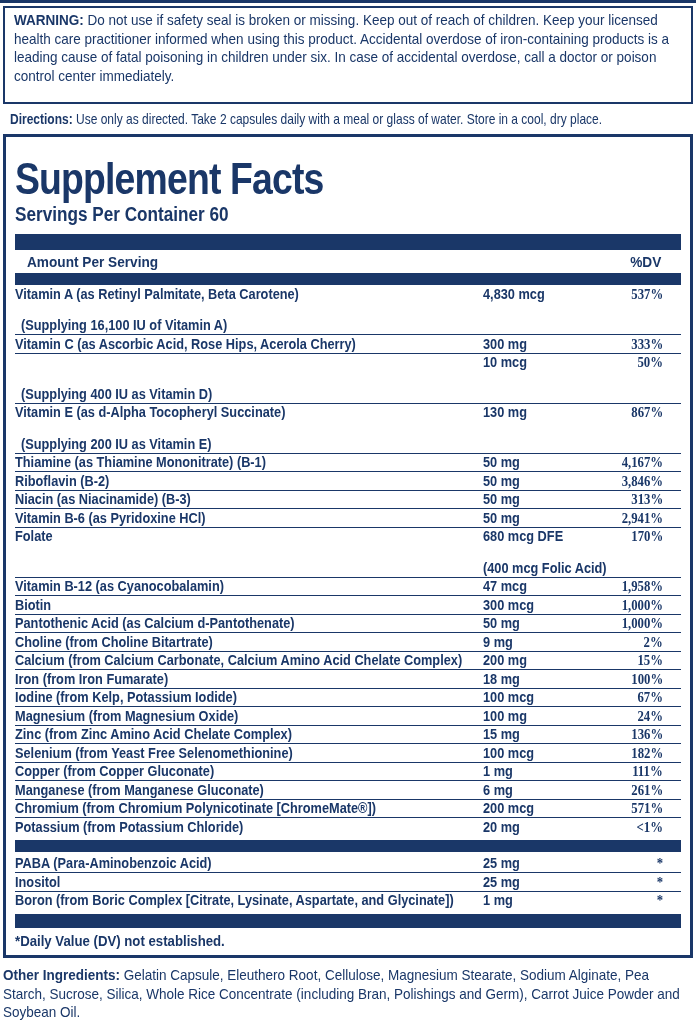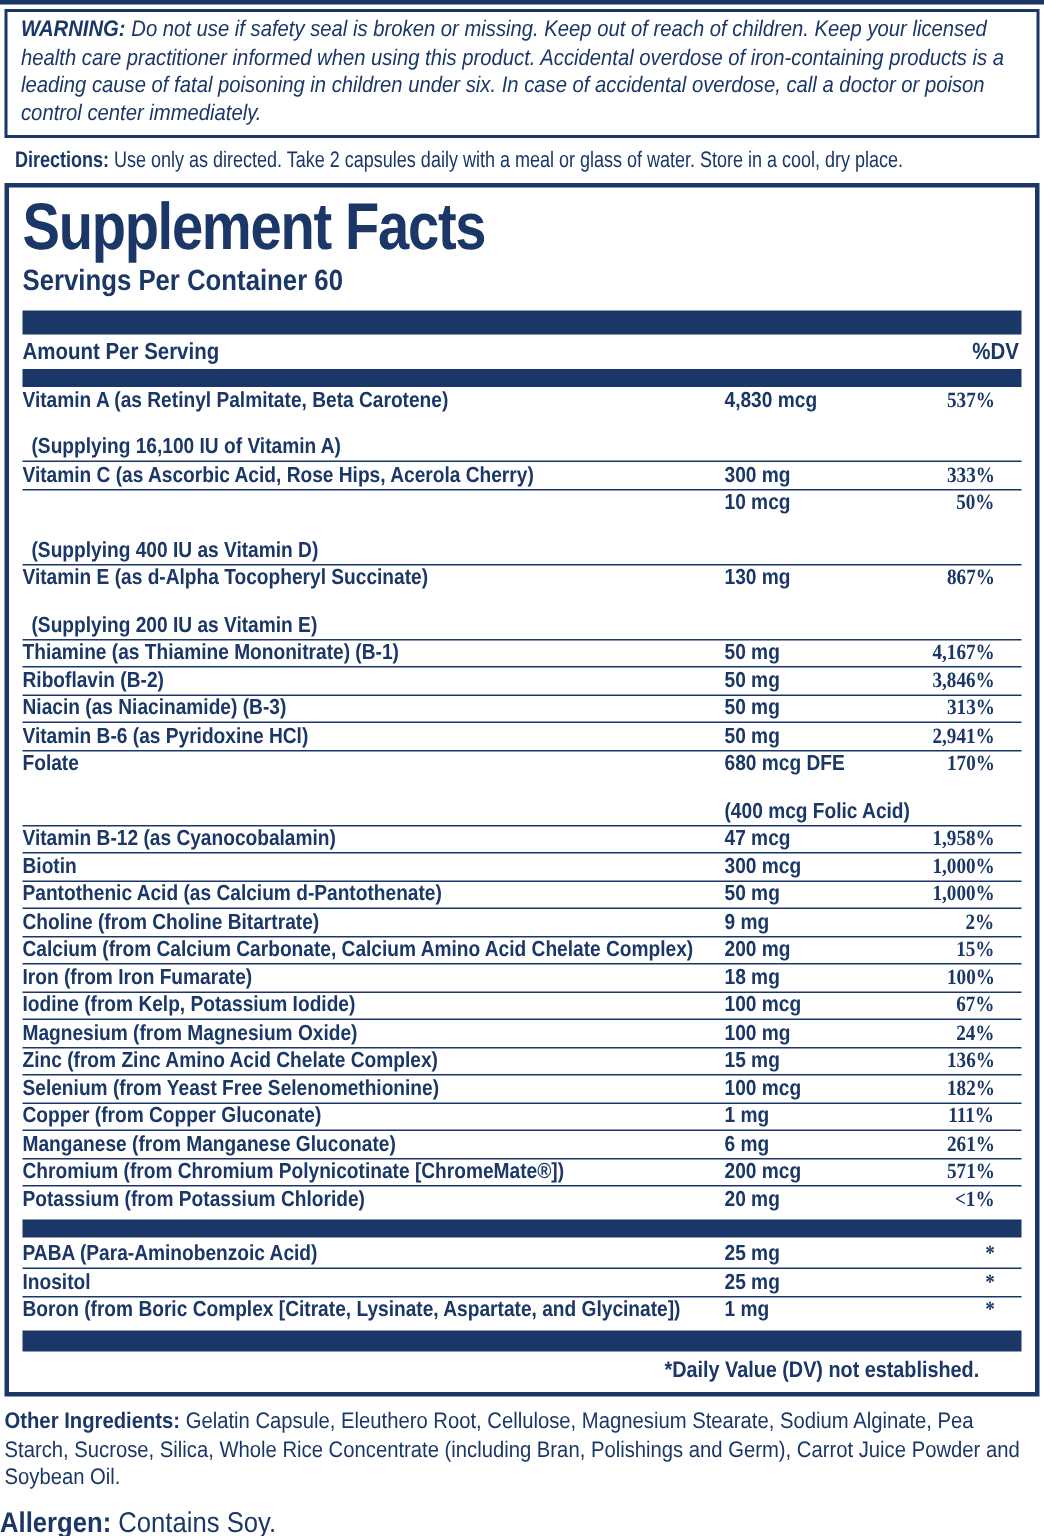--- a/index.html
+++ b/index.html
@@ -14,57 +14,56 @@
   .c  { display: inline-block; transform: scaleX(0.88); transform-origin: 0 50%; white-space: nowrap; }
   .cr { display: inline-block; transform: scaleX(0.88); transform-origin: 100% 50%; white-space: nowrap; }
   .pblk { transform: scaleX(0.9); transform-origin: 0 0; width: 111.1%; }
   .oneline { display: inline-block; white-space: nowrap; transform: scaleX(0.8); transform-origin: 0 50%; }
 
   .top-strip { height: 3px; background: var(--navy); width: 696px; }
 
   .warning-box {
     margin: 3px 3px 0 3px;
     border: 2px solid var(--navy);
-    padding: 3px 9px 5px 9px;
-    font-style: italic;
+    padding: 3px 9px 17px 9px;
   }
   .warning-box .pblk, .bottom-text .pblk { font-size: 15px; line-height: 18.5px; font-weight: 400; }
   .warning-box b, .bottom-text b, .directions b { font-weight: 700; }
 
   .directions { margin: 6px 3px 0 3px; padding-left: 7px; font-size: 15px; line-height: 18px; }
 
   .facts-box {
     margin: 6px 3px 0 3px;
     border: 3px solid var(--navy);
-    padding: 4px 9px 5px 9px;
+    padding: 19px 9px 5px 9px;
   }
   .facts-title { font-size: 44px; font-weight: 700; line-height: 46px; letter-spacing: -1px; }
   .facts-title .c { transform: scaleX(0.85); }
   .serving-line { font-size: 19.5px; font-weight: 700; line-height: 25px; }
 
   .bar { background: var(--navy); }
   .bar-1 { height: 16px; margin-top: 7px; }
   .bar-2 { height: 12px; }
   .bar-3 { height: 12px; margin: 4px 0 3px 0; }
   .bar-4 { height: 14px; margin: 5px 0 4px 0; }
 
   .col-header { position: relative; height: 23px; line-height: 23px; font-size: 15.5px; font-weight: 700; }
-  .col-header .hdr-amt { position: absolute; left: 0; }
-  .col-header .hdr-dv  { position: absolute; right: 2px; }
+  .col-header .hdr-amt { position: absolute; left: 12px; }
+  .col-header .hdr-dv  { position: absolute; right: 20px; }
 
   .nrow { border-bottom: 1.5px solid var(--navy); padding: 1.5px 0; }
   .nrow.last { border-bottom: none; }
   .rl { position: relative; height: 14.5px; line-height: 14.5px; font-size: 14.5px; font-weight: 700; }
   .rl + .rl { margin-top: 17px; text-align: center; }
   .nm  { position: absolute; left: 0; text-decoration: underline; }
   .nm.sub { left: 6px; }
   .amt { position: absolute; left: 468px; }
   .dv  { position: absolute; right: 18px; font-family: Liberation Serif, serif; }
 
-  .footnote { font-size: 15px; font-weight: 700; line-height: 18px; margin-top: 1px; text-align: right; }
+  .footnote { font-size: 15px; font-weight: 700; line-height: 18px; margin-top: 1px; }
 
   .bottom-text { margin: 8px 3px 0 3px; }
   .allergen  { margin-top: 12px; font-size: 19px; line-height: 18px; }
   .trademark { margin-top: 11px; font-size: 15px; line-height: 18px; }
 </style>
 </head>
 <body>
 
 <div class="top-strip"></div>
 

